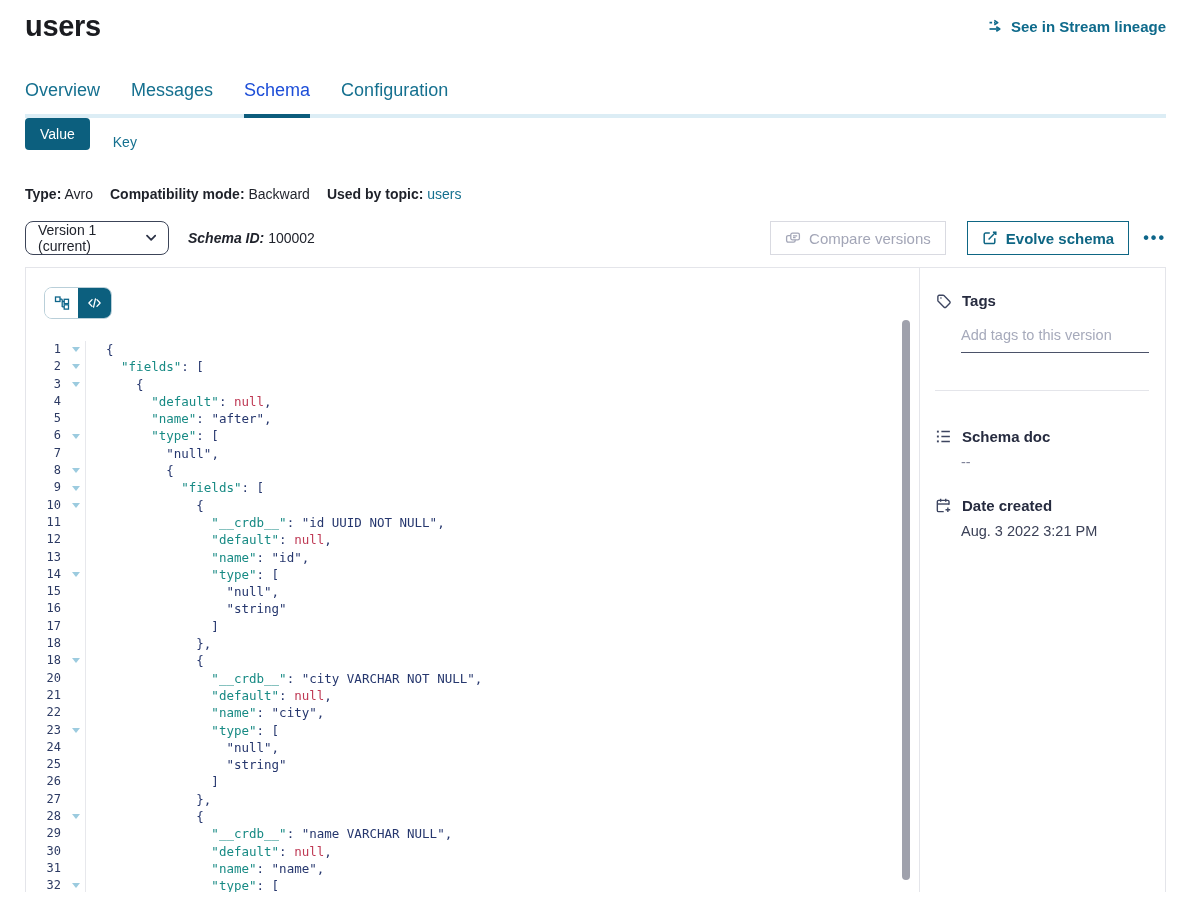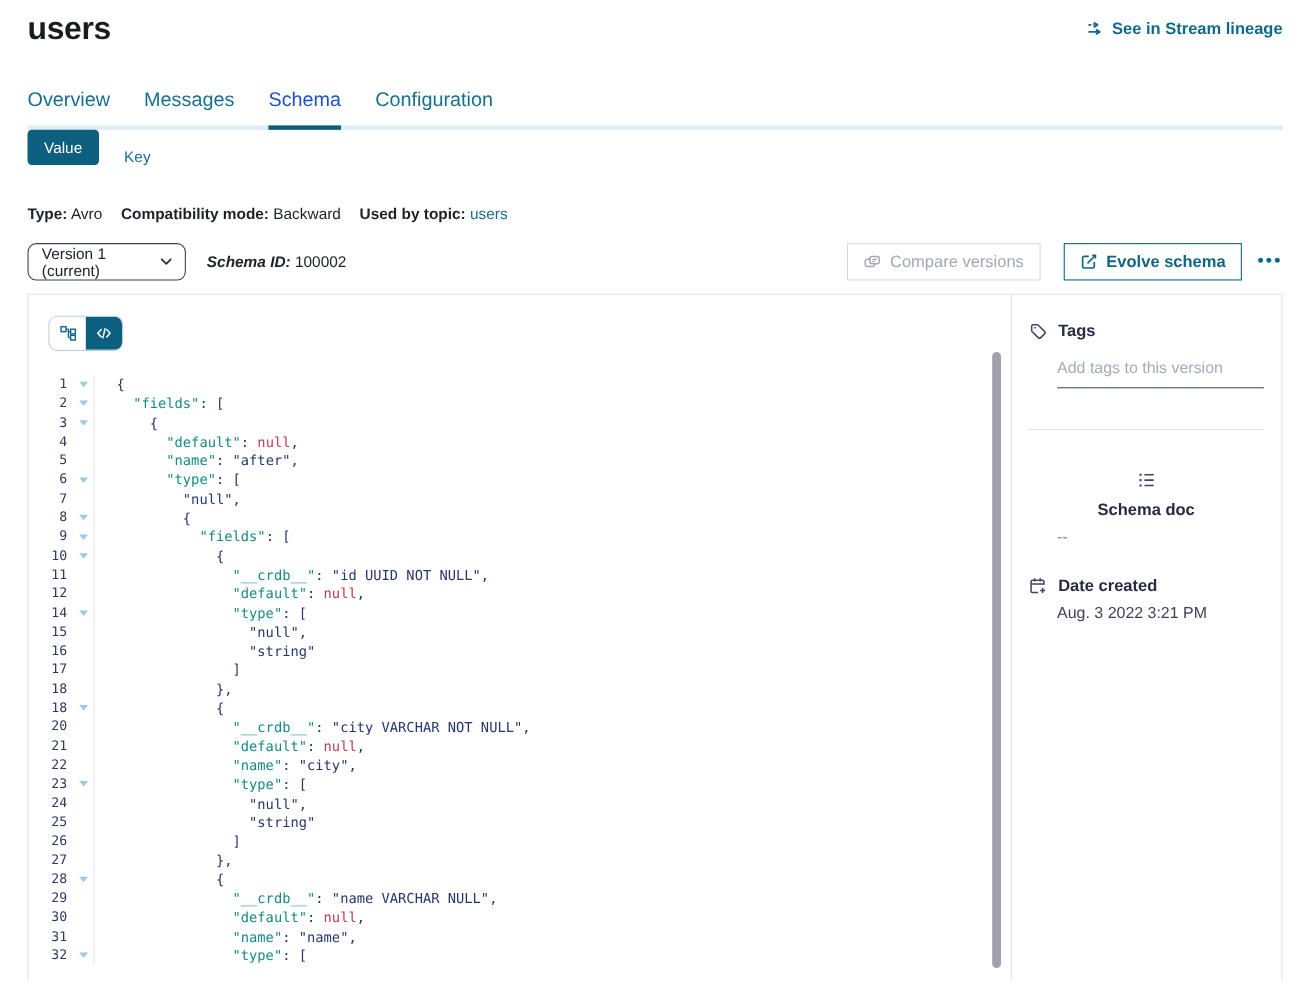--- a/index.html
+++ b/index.html
@@ -64,21 +64,21 @@
   .scroll-thumb { position:absolute; right:9px; top:52px; width:8px; height:560px; background:#9fa1ac; border-radius:4px; cursor:pointer; }
 
   
   .sidebar { width:246px; flex-shrink:0; border-left:1px solid #e4e5ea; padding:24px 16px 0 15px; }
   .side-heading { display:flex; align-items:center; gap:10px; font-size:15px; font-weight:700; color:#262b3f; }
   .side-heading svg { color:#3d4560; flex-shrink:0; }
   .tags-input { display:block; margin:18px 0 0 26px; width:188px; border:none; border-bottom:1px solid #4b5269;
     padding:0 0 9px 0; font-size:14.5px; color:#2a2f43; outline:none; background:transparent; font-family:inherit; }
   .tags-input::placeholder { color:#a6aabb; }
   .side-divider { margin-top:37px; border:none; border-top:1px solid #e4e5ea; }
-  .mt-37 { margin-top:37px;flex-direction:column; }
+  .mt-37 { margin-top:37px; }
   .mt-27 { margin-top:27px; }
   .side-value { margin:9px 0 0 26px; font-size:14.5px; color:#3b4157; }
   .dim { color:#80849a; }
 </style>
 </head>
 <body>
 
 <div class="page">
 
   <div class="header-row">
@@ -235,20 +235,25 @@
             <span class="ln">11</span>
             <span class="fold-cell"></span>
             <span class="code-text"><span class="tok-punc">              </span><span class="tok-key">"__crdb__"</span><span class="tok-punc">: </span><span class="tok-str">"id UUID NOT NULL"</span><span class="tok-punc">,</span></span>
           </div>
           <div class="code-row">
             <span class="ln">12</span>
             <span class="fold-cell"></span>
             <span class="code-text"><span class="tok-punc">              </span><span class="tok-key">"default"</span><span class="tok-punc">: </span><span class="tok-null">null</span><span class="tok-punc">,</span></span>
           </div>
           <div class="code-row">
+            <span class="ln">13</span>
+            <span class="fold-cell"></span>
+            <span class="code-text"><span class="tok-punc">              </span><span class="tok-key">"name"</span><span class="tok-punc">: </span><span class="tok-str">"id"</span><span class="tok-punc">,</span></span>
+          </div>
+          <div class="code-row">
             <span class="ln">14</span>
             <span class="fold-cell">
               <span class="fold-arrow"></span>
             </span>
             <span class="code-text"><span class="tok-punc">              </span><span class="tok-key">"type"</span><span class="tok-punc">: [</span></span>
           </div>
           <div class="code-row">
             <span class="ln">15</span>
             <span class="fold-cell"></span>
             <span class="code-text"><span class="tok-punc">                </span><span class="tok-str">"null"</span><span class="tok-punc">,</span></span>

